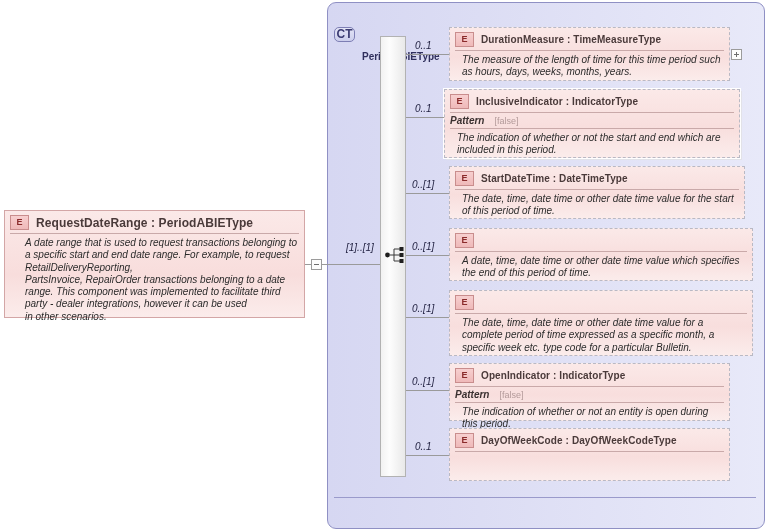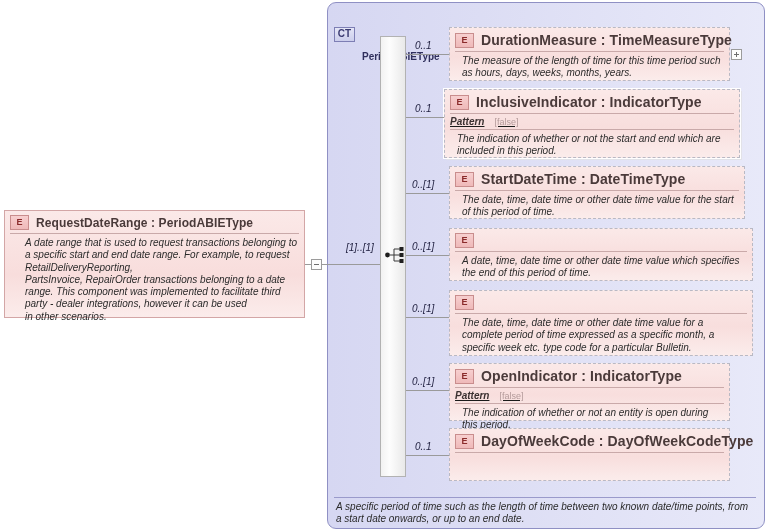--- a/index.html
+++ b/index.html
@@ -36,32 +36,31 @@
     text-align:center;
     font-size:9px;
     font-weight:bold;
     color:#8a2b2b;
     background:linear-gradient(to bottom,#f7cfcf,#efb9b9);
     border:1px solid #c98d8d;
     margin-right:7px;
     flex:0 0 auto;
   }
   .etitle{
-    font-size:14px;
+    font-size:10px;
     font-weight:bold;
     color:#4a3a3a;
     white-space:nowrap;
     letter-spacing:.1px;
   }
   .rule{height:1px;background:#c9a9a9;margin:0 5px;}
   .facet{
     display:flex;align-items:baseline;
     padding:2px 17px 2px 5px;
     font-size:10px;
-    text-decoration:underline;
   }
   .facet-name{font-style:italic;font-weight:bold;color:#3a3030;margin-right:10px;}
   .facet-val{color:#b39a9a;font-size:9px;}
   .edesc{
     padding:3px 6px 5px 12px;
     font-style:italic;
     font-size:10px;
     line-height:12.3px;
     color:#2b2b2b;
   }
@@ -76,24 +75,24 @@
     box-sizing:border-box;
     overflow:hidden;
   }
   .ct-head{
     display:flex;align-items:center;
     padding:4px 0 0 6px;
   }
   .ct-badge{
     display:inline-block;
     width:19px;height:13px;line-height:12px;text-align:center;
-    font-size:10px;font-weight:bold;color:#3b3b72;
+    font-size:12px;font-weight:bold;color:#3b3b72;
     background:linear-gradient(to bottom,#e4e5f7,#ccceec);
     border:1px solid #7d7eb4;
-    border-radius:0;
+    border-radius:5px;
     margin-right:7px;
   }
   .ct-title{font-size:10px;font-weight:bold;color:#2f2f5c;margin-top:44px;}
   .ct-foot-rule{position:absolute;left:6px;right:8px;top:494px;height:1px;background:#9a9acb;}
   .ct-foot{
     position:absolute;left:8px;top:498px;width:420px;
     font-style:italic;font-size:10px;line-height:12.3px;color:#2b2b2b;
   }
 
   
@@ -138,21 +137,20 @@
 <body>
 
 <div class="canvas">
 
   <div class="ctbox">
     <div class="ct-head">
       <span class="ct-badge">CT</span>
       <span class="ct-title">PeriodABIEType</span>
     </div>
     <div class="ct-foot-rule"></div>
-    <div class="ct-foot">A specific period of time such as the length of time between two known date/time points, from a start date onwards, or up to an end date.</div>
   </div>
 
   <div class="seqbar"></div>
   <div class="seq-icon">
     <svg width="22" height="18" viewBox="0 0 22 18">
       <circle cx="2.5" cy="9" r="2.4" fill="#1f1f1f"></circle>
       <path d="M5 9 H9 M9 3 V15 M9 3 H15 M9 9 H15 M9 15 H15" stroke="#3a3a3a" stroke-width="1" fill="none"></path>
       <rect x="14.5" y="1" width="4" height="4" fill="#1f1f1f"></rect>
       <rect x="14.5" y="7" width="4" height="4" fill="#1f1f1f"></rect>
       <rect x="14.5" y="13" width="4" height="4" fill="#1f1f1f"></rect>

